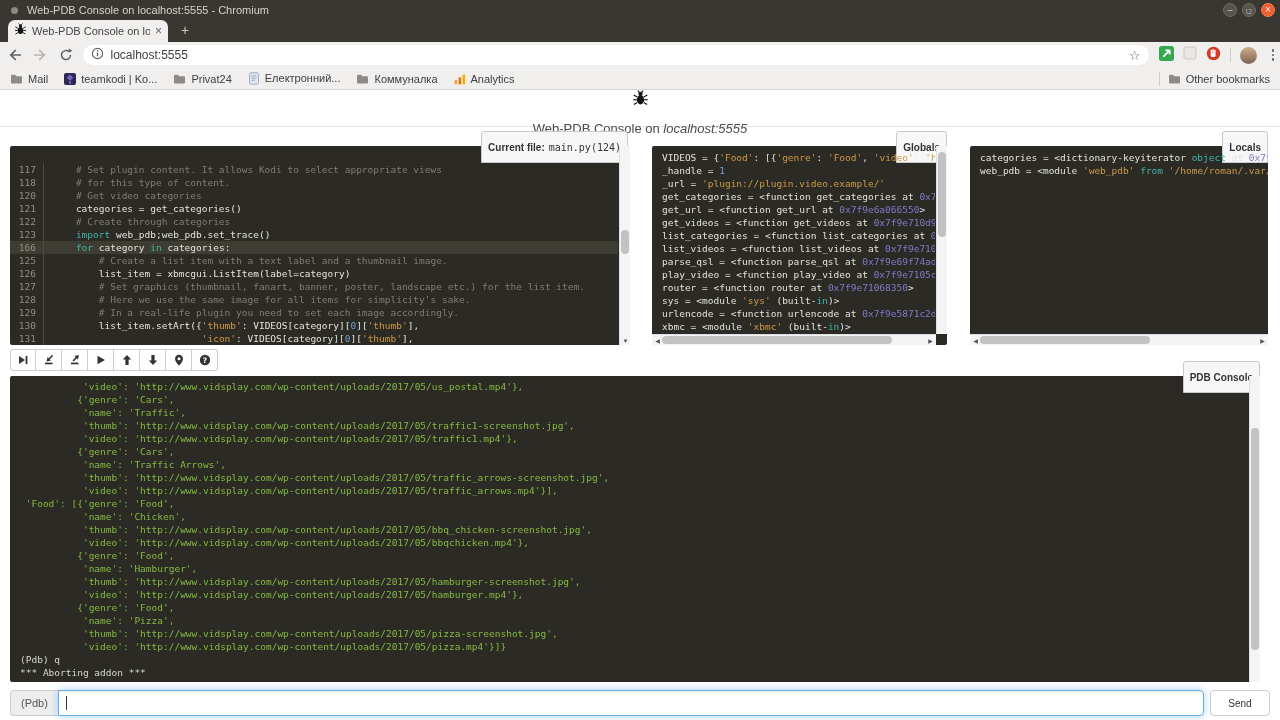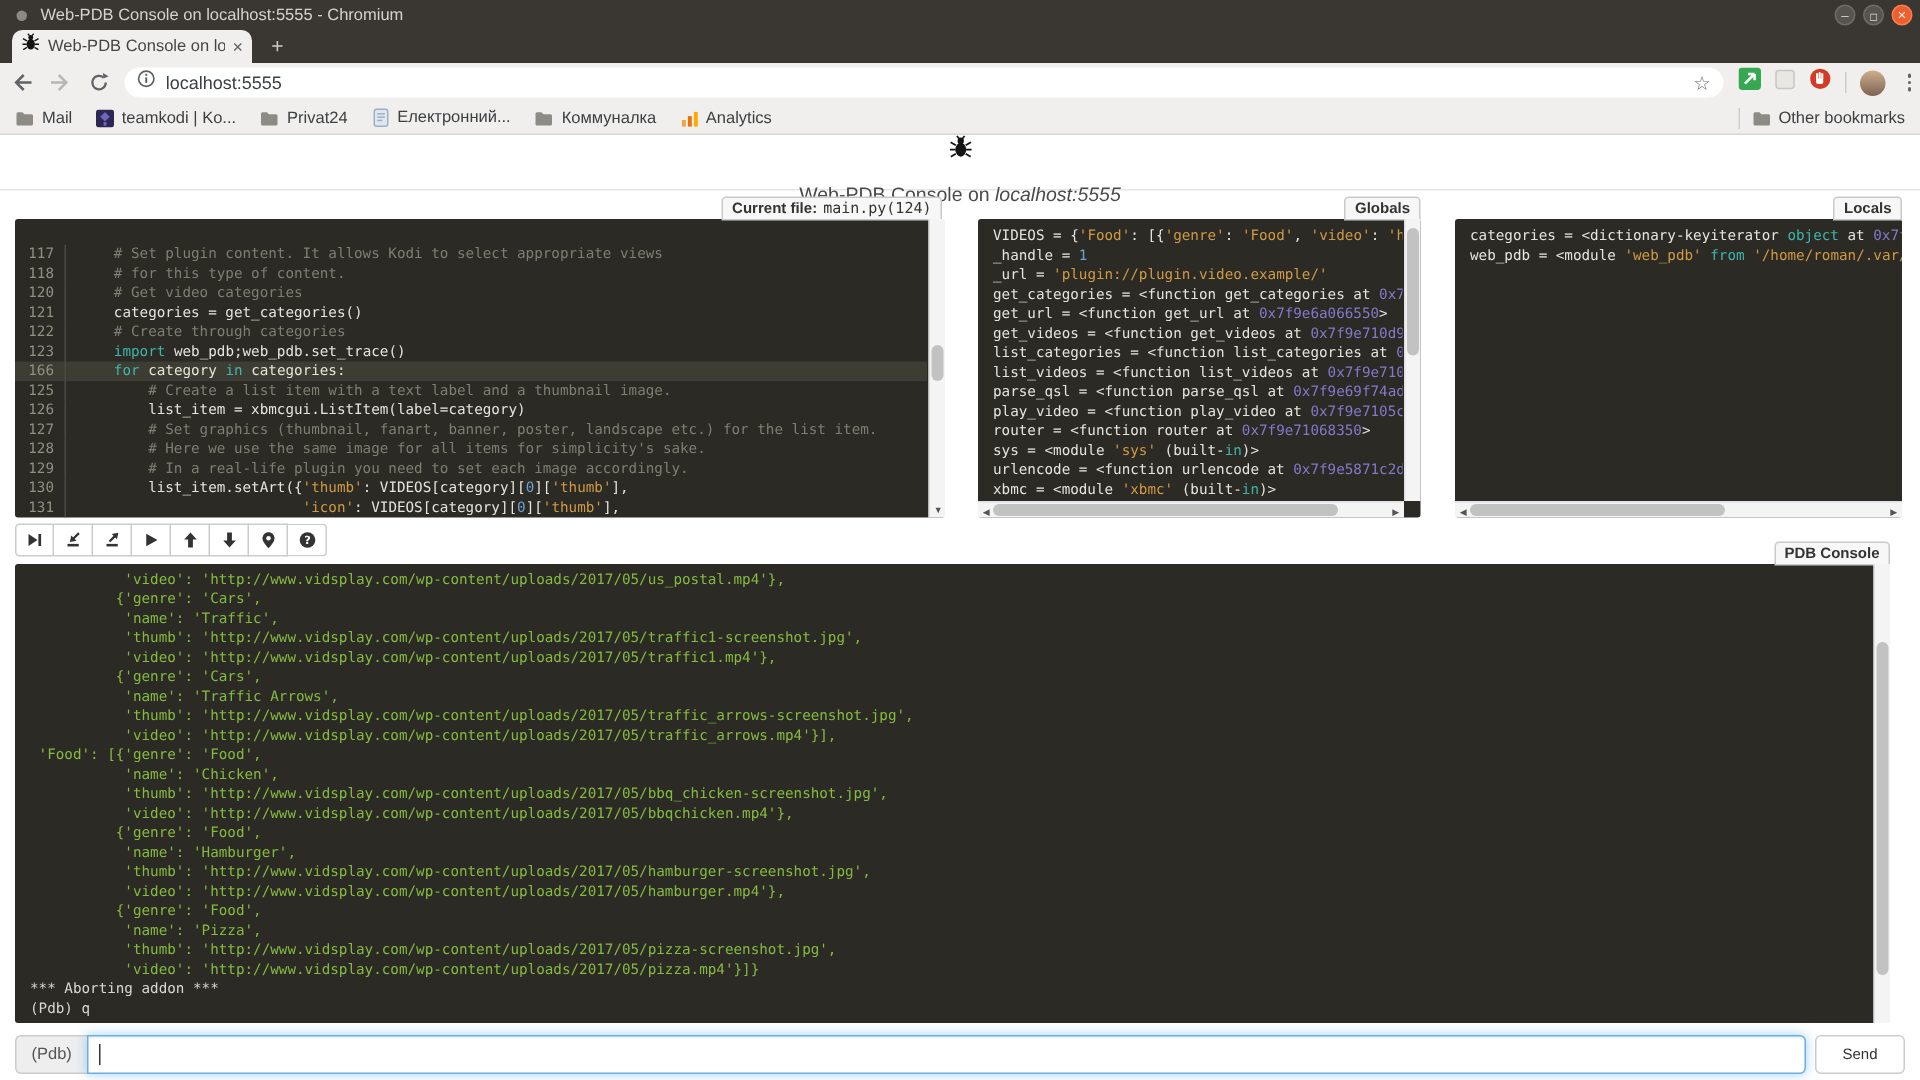--- a/index.html
+++ b/index.html
@@ -42,21 +42,21 @@
   .bm-label { font-size:11px; color:#3c4043; white-space:nowrap; }
   .bm-right { display:flex; align-items:center; gap:8px; }
 
   
   .page-header { position:absolute; left:0; top:90px; width:1280px; height:37px; border-bottom:1px solid #e7e5e2; display:flex; align-items:center; padding:0 12px; gap:10px; background:#fff;flex-direction:column; }
   .page-title { font-size:13px; color:#4a4a4a; }
   .page-title .host { font-style:italic; }
 
   
   .panel { position:absolute; background:#2b2a25; border-radius:2px; }
-  .panel-label { position:absolute; top:-15px; right:0; height:16px; background:#f7f7f7; border:1px solid #c9c9c9; border-radius:3px 3px 0 0; font-size:10px; font-weight:bold; color:#333; padding:1px 6px; display:flex; gap:4px; align-items:center; white-space:nowrap; }
+  .panel-label { position:absolute; top:-15px; right:0; height:32px; background:#f7f7f7; border:1px solid #c9c9c9; border-radius:3px 3px 0 0; font-size:10px; font-weight:bold; color:#333; padding:1px 6px; display:flex; gap:4px; align-items:center; white-space:nowrap; }
   .lbl-mono { font-family:"DejaVu Sans Mono",monospace; font-weight:normal; font-size:10px; }
 
   .mono { font-family:"DejaVu Sans Mono",monospace; font-size:9.5px; line-height:13px; }
   .code-area { position:absolute; left:0; top:2px; right:12px; bottom:0; overflow:hidden;margin-top:15px; }
   .code-line { display:flex; white-space:pre; color:#e4e4dc; }
   .code-line.current { background:#3e3d33; }
   .ln { flex:0 0 34px; text-align:right; padding-right:7px; color:#8f8f82; border-right:1px solid #4b4a42; margin-right:9px; }
   .tk-com { color:#7e7e71; } .tk-str { color:#d09a45; } .tk-kw { color:#3fb5aa; } .tk-num { color:#6ea0d4; } .tk-addr { color:#8379c9; }
 
   .vars-area { position:absolute; left:0; top:0; right:12px; bottom:11px; overflow:hidden; padding:5px 0 0 10px; }
@@ -434,22 +434,22 @@
       <div class="con-line out">           'thumb': 'http://www.vidsplay.com/wp-content/uploads/2017/05/bbq_chicken-screenshot.jpg',</div>
       <div class="con-line out">           'video': 'http://www.vidsplay.com/wp-content/uploads/2017/05/bbqchicken.mp4'},</div>
       <div class="con-line out">          {'genre': 'Food',</div>
       <div class="con-line out">           'name': 'Hamburger',</div>
       <div class="con-line out">           'thumb': 'http://www.vidsplay.com/wp-content/uploads/2017/05/hamburger-screenshot.jpg',</div>
       <div class="con-line out">           'video': 'http://www.vidsplay.com/wp-content/uploads/2017/05/hamburger.mp4'},</div>
       <div class="con-line out">          {'genre': 'Food',</div>
       <div class="con-line out">           'name': 'Pizza',</div>
       <div class="con-line out">           'thumb': 'http://www.vidsplay.com/wp-content/uploads/2017/05/pizza-screenshot.jpg',</div>
       <div class="con-line out">           'video': 'http://www.vidsplay.com/wp-content/uploads/2017/05/pizza.mp4'}]}</div>
+      <div class="con-line io">(Pdb) q</div>
       <div class="con-line io">*** Aborting addon ***</div>
-      <div class="con-line io">(Pdb) q</div>
     </div>
   <div class="vbar">
     <div class="vthumb" style="top:52px; height:222px;"></div>
   </div>
 </div>
 
 <div class="prompt-row">
   <span class="prompt-label">(Pdb)</span>
   <div class="prompt-box">
     <input type="text" value="" style="">

